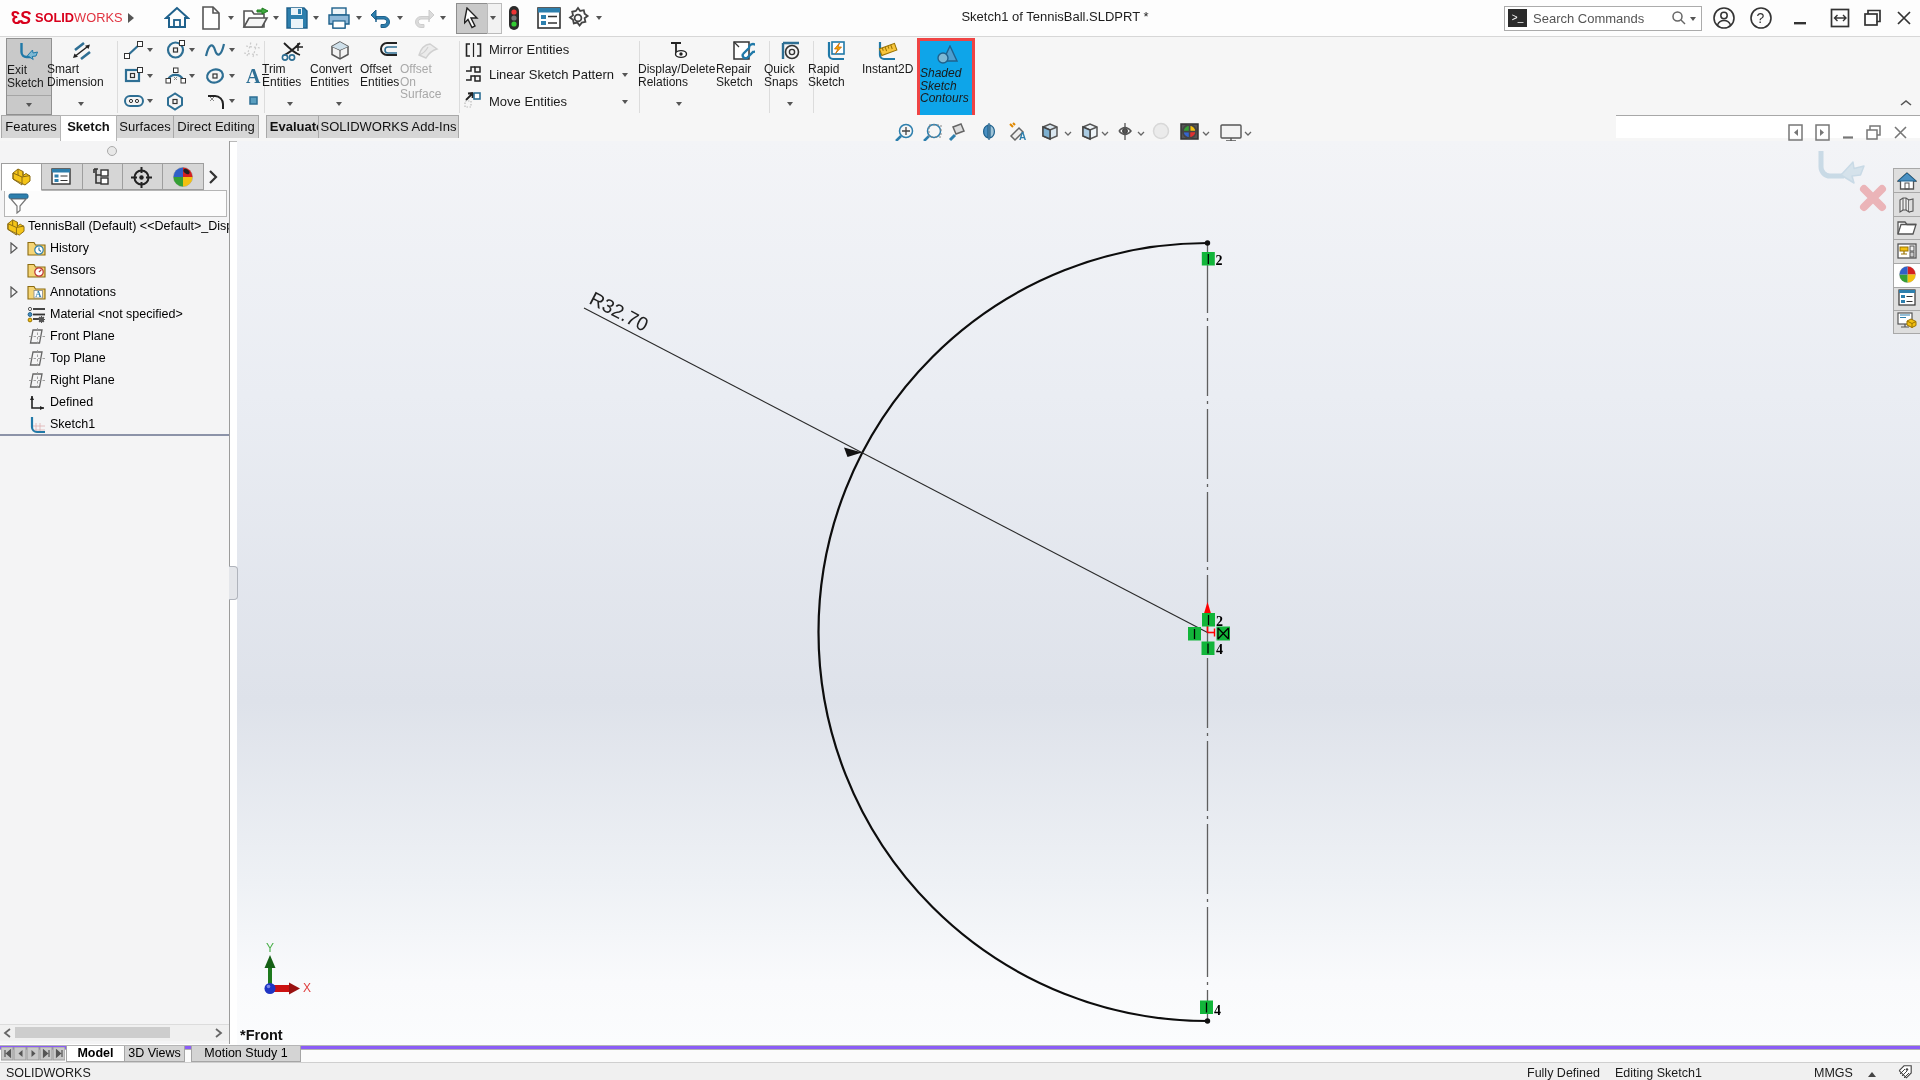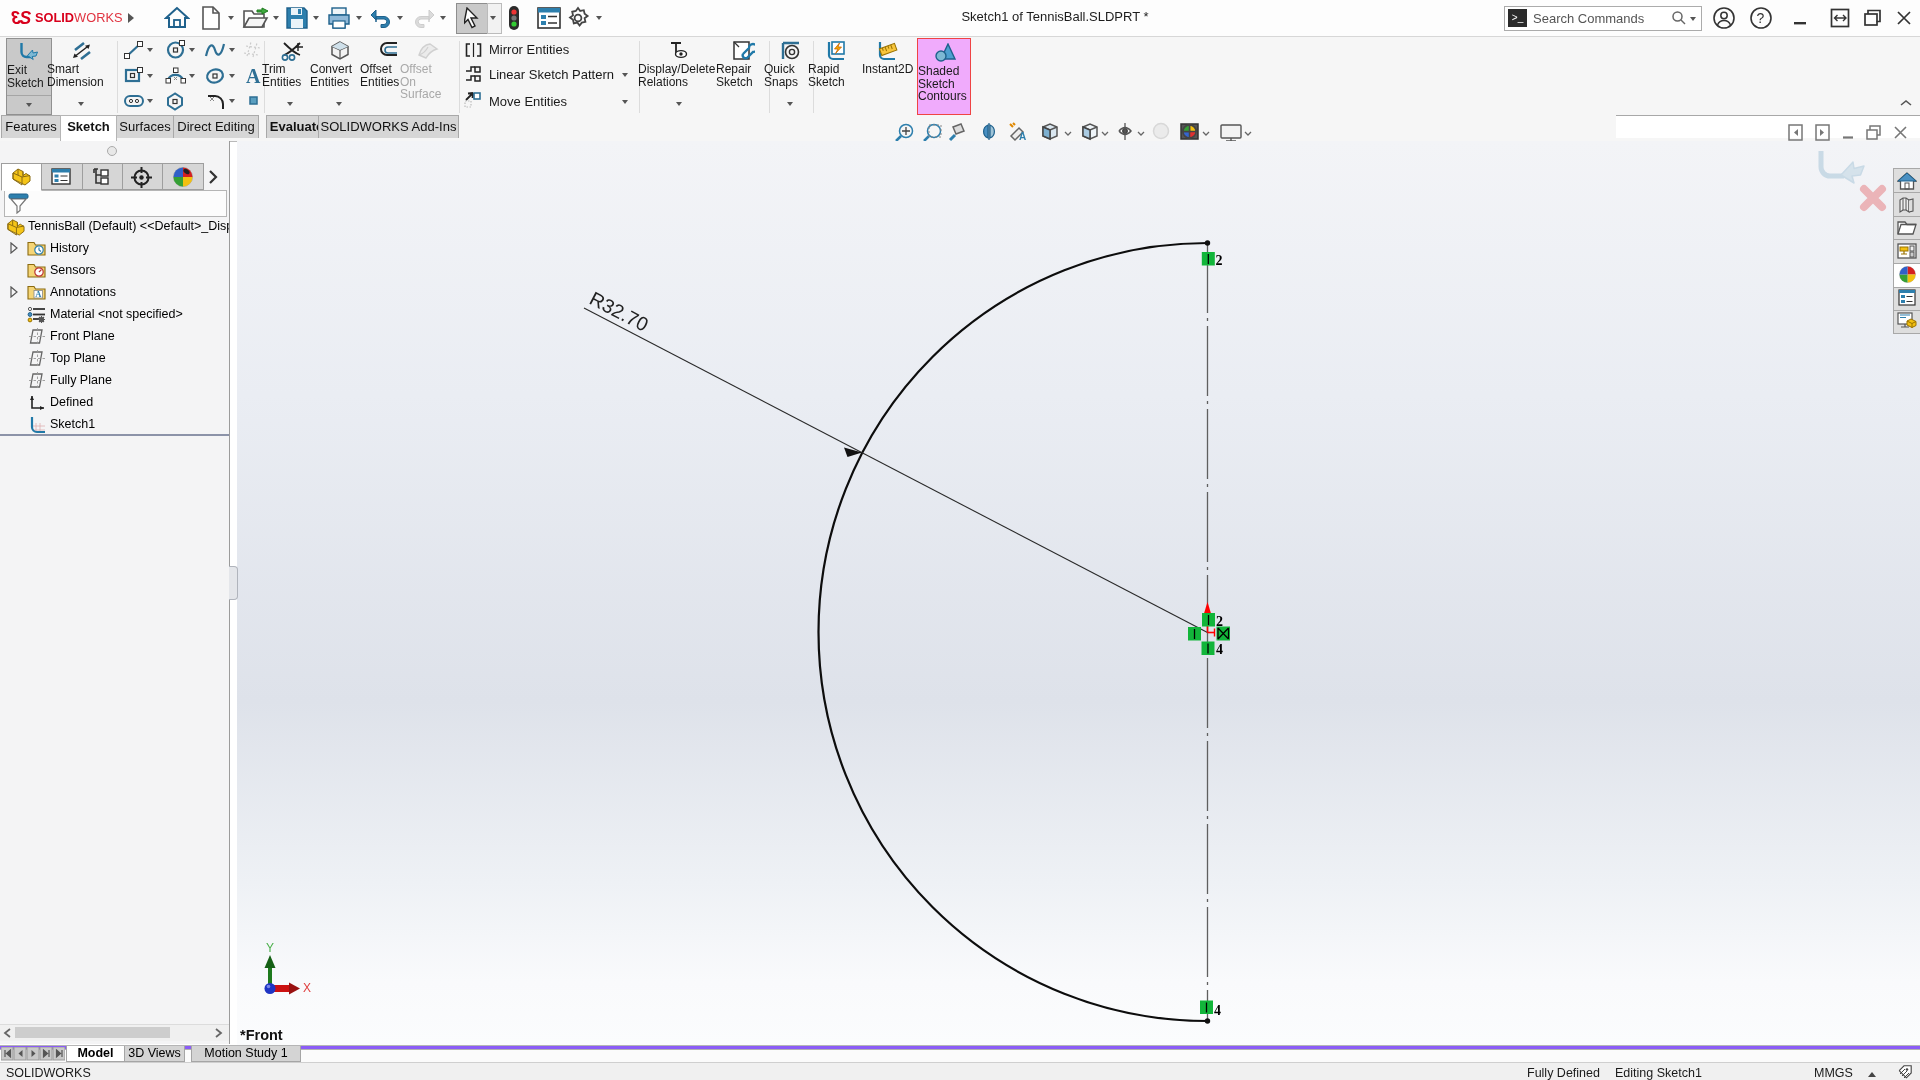--- a/index.html
+++ b/index.html
@@ -302,21 +302,21 @@
 
   <svg class="abs" style="left:876px;top:4px" width="22" height="20" viewBox="0 0 22 20">
       <path d="M4 1 v13 a4 4 0 0 0 4 4 h11" fill="none" stroke="#2079a8" stroke-width="2.2"></path>
       <g transform="rotate(-20 12 8)">
         <rect x="4" y="5" width="16" height="7" fill="#f7c53c" stroke="#9a7200" stroke-width="1"></rect>
         <path d="M7 5 v3 M10 5 v4.5 M13 5 v3 M16 5 v4.5" stroke="#9a7200" stroke-width="1"></path>
       </g>
     </svg>
   <div class="rbtn txt" style="left:862px;top:26px;width:52px;">Instant2D</div>
 
-  <div class="abs" style="left:917px;top:1px;width:52px;height:75px;background:#f0abfc;border:1px solid #ef4444;">
+  <div class="abs" style="left:917px;top:1px;width:52px;height:75px;background:#0ea5e9;border:3px solid #ef4444;font-style:italic;">
     <svg class="abs" style="left:16px;top:4px" width="22" height="20" viewBox="0 0 22 20">
         <path d="M14 1 L21 16 H7 z" fill="#4d9fd0" stroke="#1f618c" stroke-width="1.4"></path>
         <circle cx="7" cy="13" r="5" fill="#7db8d4" stroke="#1f618c" stroke-width="1.4"></circle>
       </svg>
     <div class="rbtn" style="left:0;top:26px;width:52px;">Shaded<br>Sketch<br>Contours</div>
   </div>
 
   <svg class="abs" style="left:1898px;top:60px" width="16" height="12" viewBox="0 0 16 12">
       <path d="M3 8 l5 -4 5 4" fill="none" stroke="#555" stroke-width="1.6"></path>
     </svg>
@@ -592,21 +592,21 @@
   <div class="trow" style="top:163px;">
       <span class="lbl">Material &lt;not specified&gt;</span>
     </div>
   <div class="trow" style="top:185px;">
       <span class="lbl">Front Plane</span>
     </div>
   <div class="trow" style="top:207px;">
       <span class="lbl">Top Plane</span>
     </div>
   <div class="trow" style="top:229px;">
-      <span class="lbl">Fully Plane</span>
+      <span class="lbl">Right Plane</span>
     </div>
   <div class="trow" style="top:251px;">
       <span class="lbl">Defined</span>
     </div>
   <div class="trow" style="top:273px;">
       <span class="lbl">Sketch1</span>
     </div>
 
   <svg class="abs" style="left:10px;top:101px" width="8" height="12" viewBox="0 0 8 12">
       <path d="M1 1 l6 5 -6 5 z" fill="none" stroke="#555" stroke-width="1.2"></path>

